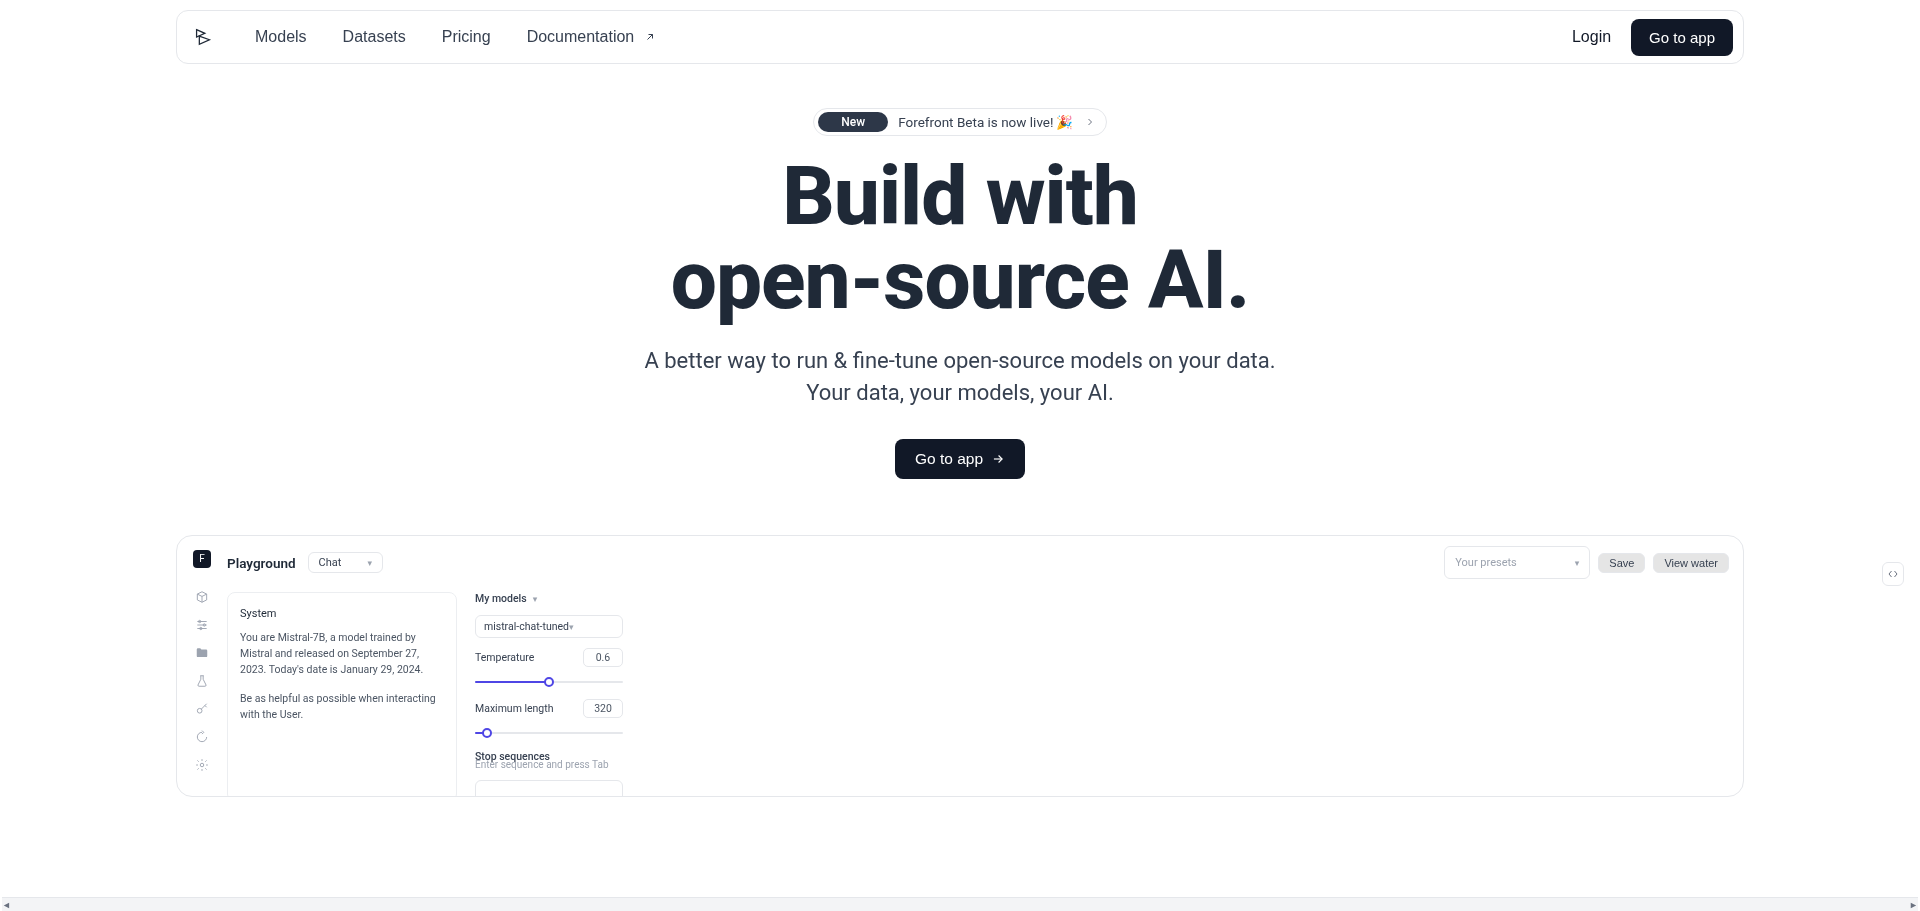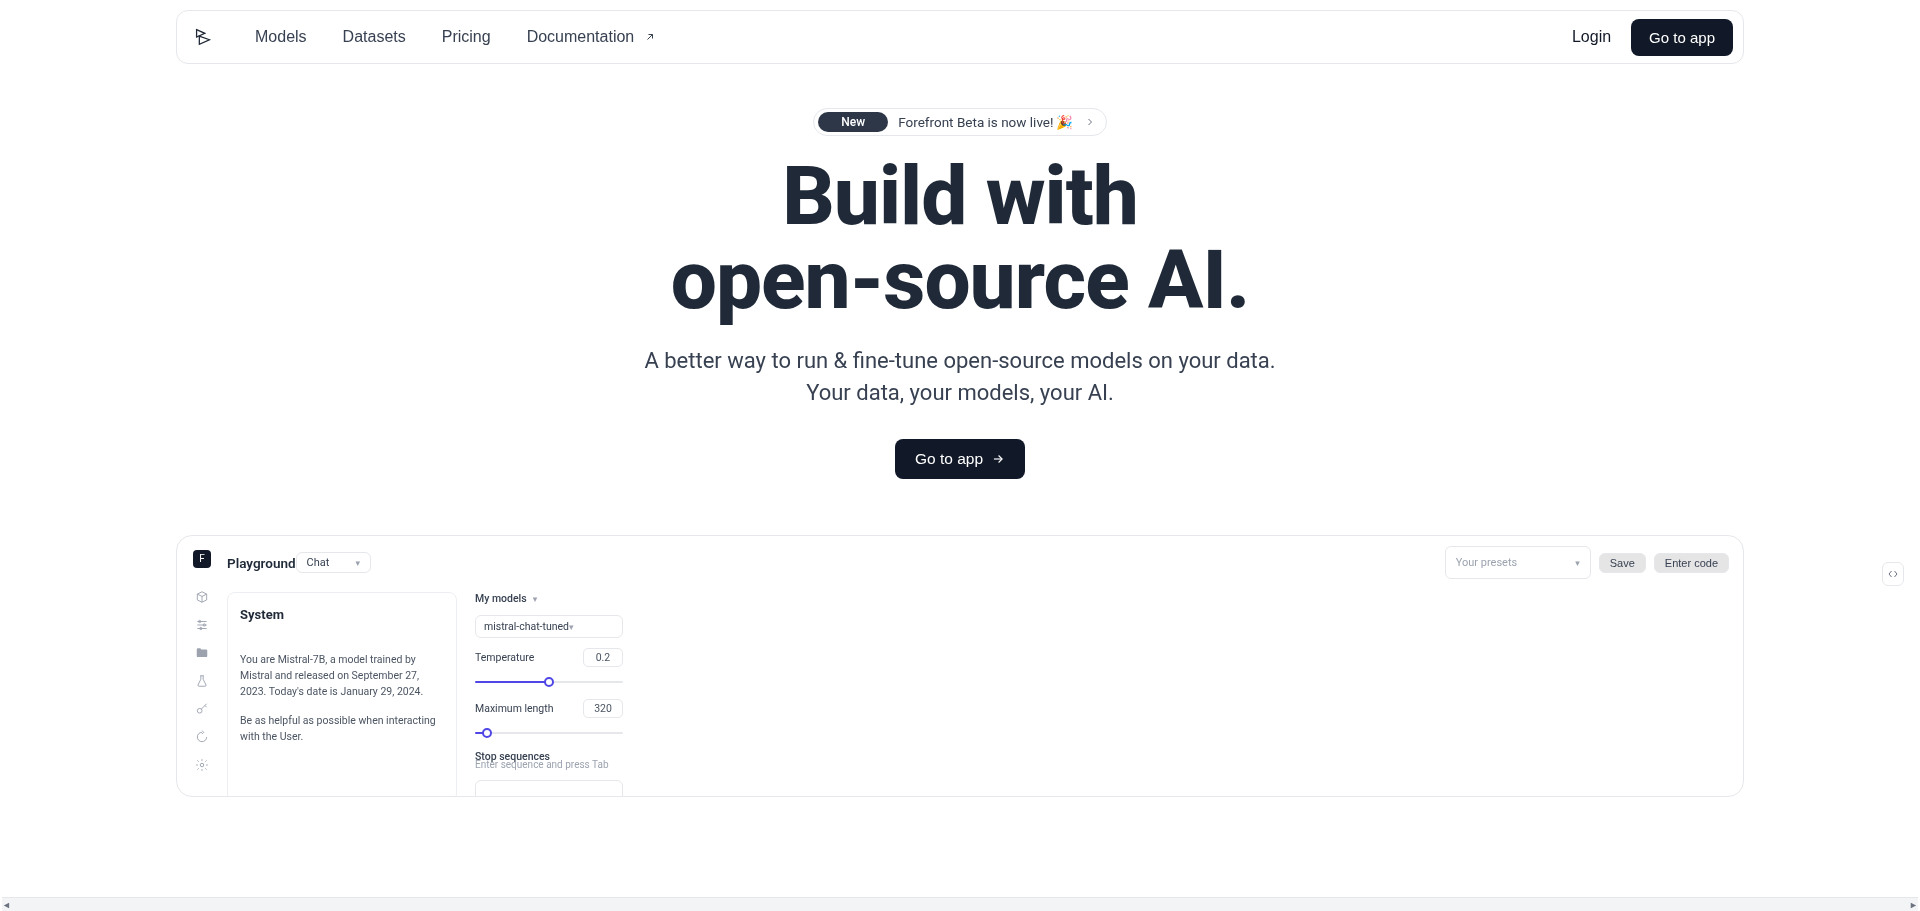--- a/index.html
+++ b/index.html
@@ -143,20 +143,21 @@
   .shot-main {
     flex: 1;
     display: flex;
     flex-direction: column;
     padding: 4px 6px 0 8px;
   }
   .shot-topbar {
     display: flex;
     align-items: center;
     height: 30px;
+    gap: 12px;
   }
   .shot-title { font-weight: 600; font-size: 13.5px; }
   .shot-chip {
     display: inline-flex; align-items: center; gap: 26px;
     border: 1px solid #e5e7eb; border-radius: 6px;
     padding: 3px 10px; font-size: 11px; color: #374151;
   }
   .shot-chip .caret { color: #9ca3af; font-size: 10px; }
   .shot-top-right { margin-left: auto; display: flex; gap: 8px; align-items: center; }
   .shot-select {
@@ -171,21 +172,21 @@
   .shot-body { display: flex; gap: 18px; margin-top: 14px; flex: 1; }
   .shot-syspanel {
     width: 230px; flex: 0 0 230px;
     border: 1px solid #eceef1;
     border-radius: 8px;
     padding: 12px 12px;
     font-size: 10.5px;
     color: #4b5563;
     line-height: 1.55;
   }
-  .shot-syspanel .sys-title { font-weight: 700; font-size: 13px; color: #1f2937; margin-bottom: 27px; }
+  .shot-syspanel .sys-title { font-weight: 400; font-size: 11px; color: #1f2937; margin-bottom: 8px; }
   .sys-p2 { margin-top: 12px; }
   .shot-convo { flex: 1; padding-top: 2px; }
   .convo-row { display: flex; gap: 38px; font-size: 11px; padding: 4px 0 18px 0; border-bottom: 1px solid #f0f1f3; }
   .convo-role { width: 40px; font-weight: 600; color: #374151; }
   .convo-text { color: #374151; }
   .convo-add {
     display: flex; justify-content: center; align-items: center; gap: 6px;
     color: #9ca3af; font-size: 11px; padding: 12px 0;
   }
   .shot-right {
@@ -365,21 +366,21 @@
         <span class="shot-chip">
           <span>Chat</span>
           <span class="caret chev-down"></span>
         </span>
         <div class="shot-top-right">
           <span class="shot-select">
             <span>Your presets</span>
             <span class="chev-down"></span>
           </span>
           <button class="shot-btn">Save</button>
-          <button class="shot-btn">Enter code</button>
+          <button class="shot-btn">View water</button>
         </div>
       </div>
 
       <div class="shot-body">
 
         <div class="shot-syspanel">
           <div class="sys-title">System</div>
           <div>You are Mistral-7B, a model trained by Mistral and released on September 27, 2023. Today's date is January 29, 2024.</div>
           <div class="sys-p2">Be as helpful as possible when interacting with the User.</div>
         </div>
@@ -390,21 +391,21 @@
             <span>My models</span>
             <span class="chev-down"></span>
           </div>
           <div class="rt-sel">
             <span>mistral-chat-tuned</span>
             <span class="chev-down"></span>
           </div>
 
           <div class="rt-row">
             <span>Temperature</span>
-            <span class="rt-valbox">0.2</span>
+            <span class="rt-valbox">0.6</span>
           </div>
           <div class="rt-slider">
             <div class="rt-track"></div>
             <div class="rt-fill" style="width:50%"></div>
             <div class="rt-thumb" style="left:calc(50% - 5px)"></div>
           </div>
 
           <div class="rt-row">
             <span>Maximum length</span>
             <span class="rt-valbox">320</span>

